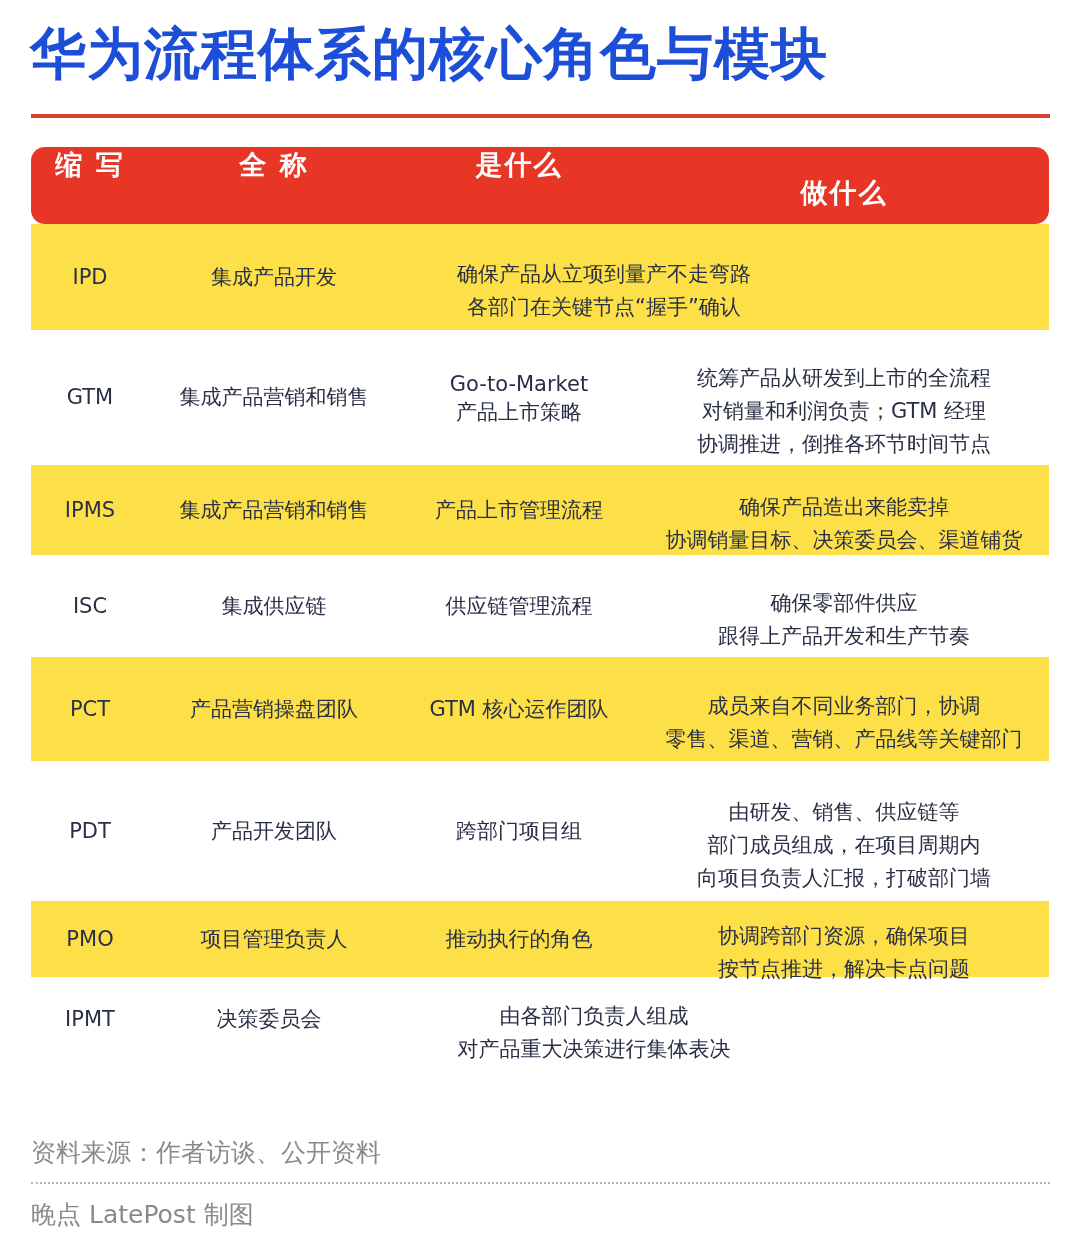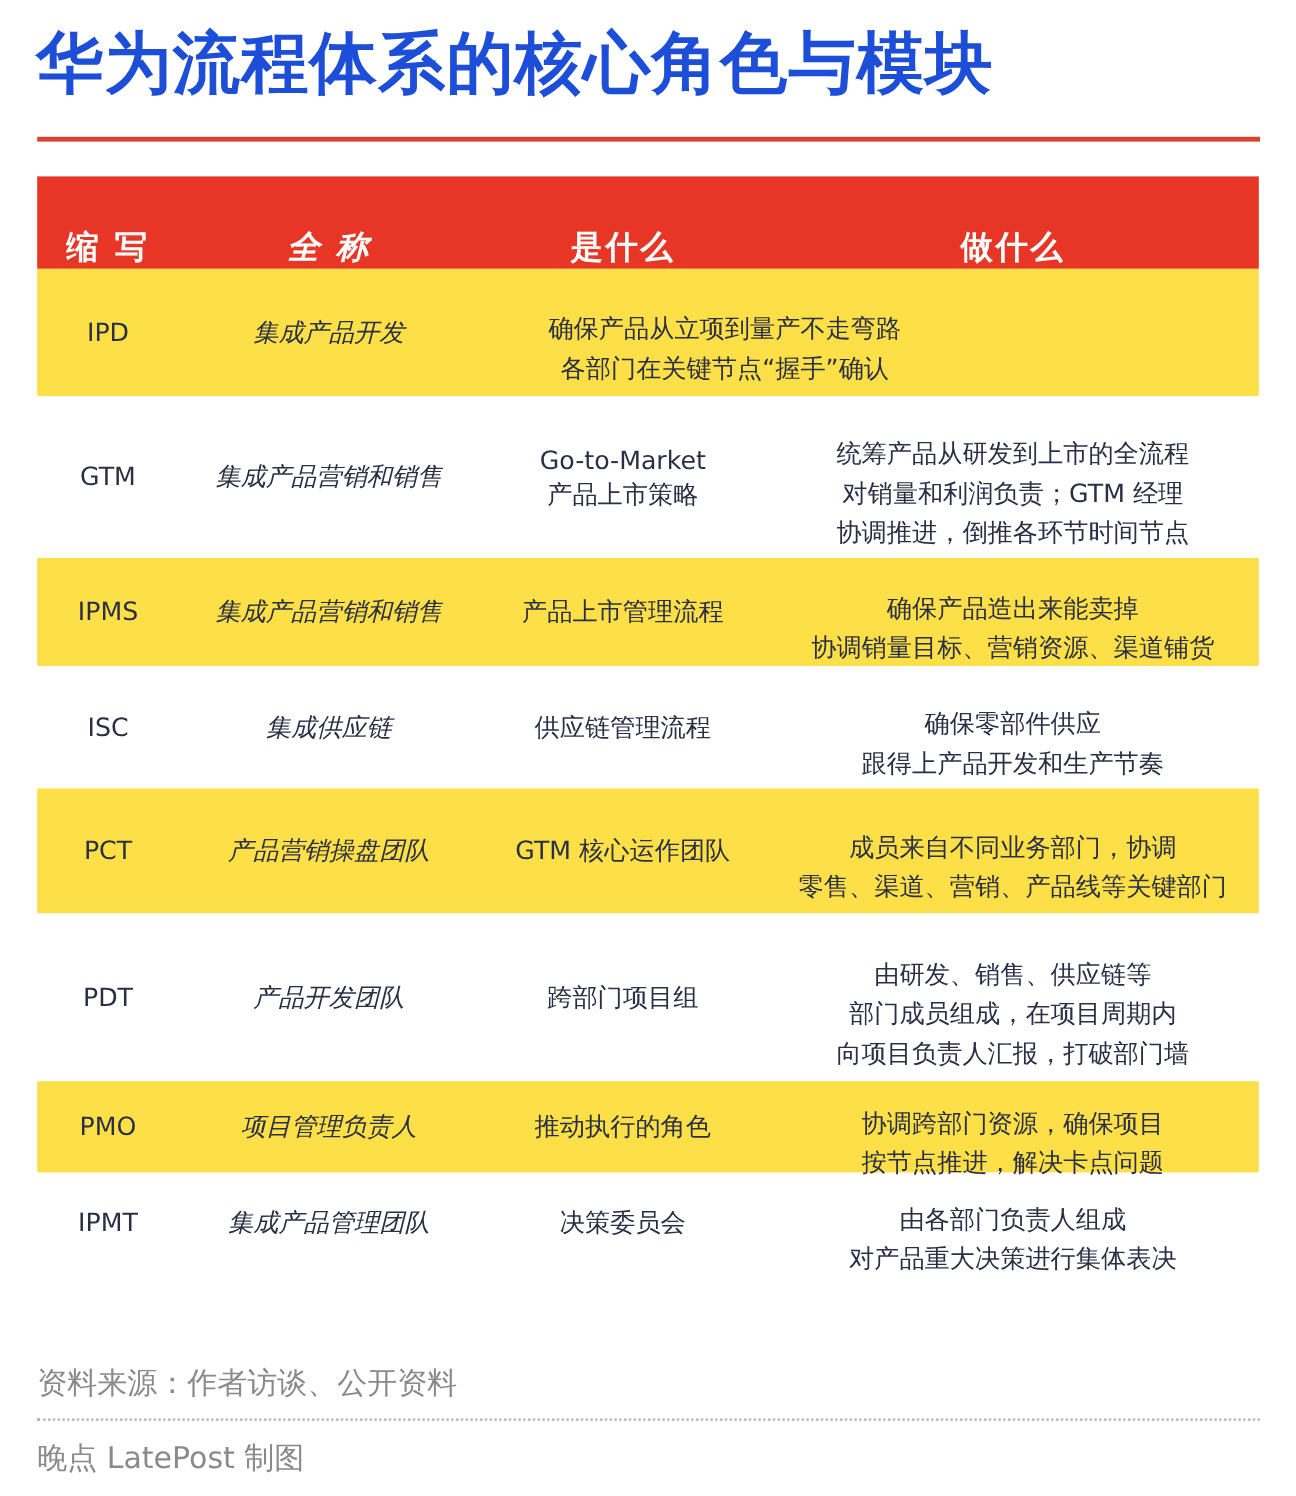--- a/index.html
+++ b/index.html
@@ -14,28 +14,28 @@
   }
   .title-rule {
     position: absolute; left: 31px; top: 114px; width: 1019px; height: 4px;
     background: #d9412f;
   }
 
   .table {
     position: absolute; left: 31px; top: 147px; width: 1018px;
   }
   .thead {
-    display: flex; height: 77px; background: #e73625; align-items: flex-end;
+    display: flex; height: 77px; background: #e73625; align-items: flex-start; border-radius: 14px;
   }
   .th {
     color: #ffffff; font-size: 27px; font-weight: bold; text-align: center;
     letter-spacing: 2px;
   }
   .c0 { width: 118px; }
-  .c1 { width: 250px; font-style: italic; }
+  .c1 { width: 250px; }
   .c2 { width: 240px; }
   .c3 { width: 410px; margin-top: 28px; }
 
   .row { display: flex; align-items: center; }
   .row.shade { background: #fde047; }
   .td {
     font-size: 21px; color: #2a2f45; text-align: center; line-height: 33px;
   }
   .td .ln { display: block; white-space: nowrap; }
 
@@ -90,21 +90,21 @@
   </div>
 
   <div class="row shade" style="height:90px">
     <div class="td c0">IPMS</div>
     <div class="td c1">集成产品营销和销售</div>
     <div class="td c2">
       <span class="ln">产品上市管理流程</span>
     </div>
     <div class="td c3">
       <span class="ln">确保产品造出来能卖掉</span>
-      <span class="ln">协调销量目标、营销资源、渠道铺货</span>
+      <span class="ln">协调销量目标、决策委员会、渠道铺货</span>
     </div>
   </div>
 
   <div class="row" style="height:102px">
     <div class="td c0">ISC</div>
     <div class="td c1">集成供应链</div>
     <div class="td c2">
       <span class="ln">供应链管理流程</span>
     </div>
     <div class="td c3">
@@ -145,21 +145,20 @@
       <span class="ln">推动执行的角色</span>
     </div>
     <div class="td c3">
       <span class="ln">协调跨部门资源，确保项目</span>
       <span class="ln">按节点推进，解决卡点问题</span>
     </div>
   </div>
 
   <div class="row" style="height:84px">
     <div class="td c0">IPMT</div>
-    <div class="td c1">集成产品管理团队</div>
     <div class="td c2">
       <span class="ln">决策委员会</span>
     </div>
     <div class="td c3">
       <span class="ln">由各部门负责人组成</span>
       <span class="ln">对产品重大决策进行集体表决</span>
     </div>
   </div>
 </div>
 

